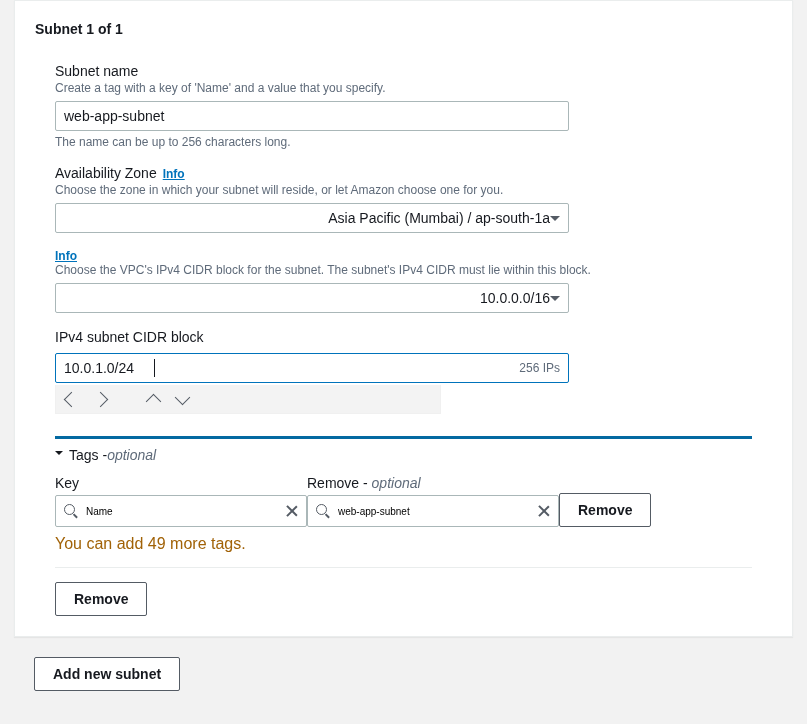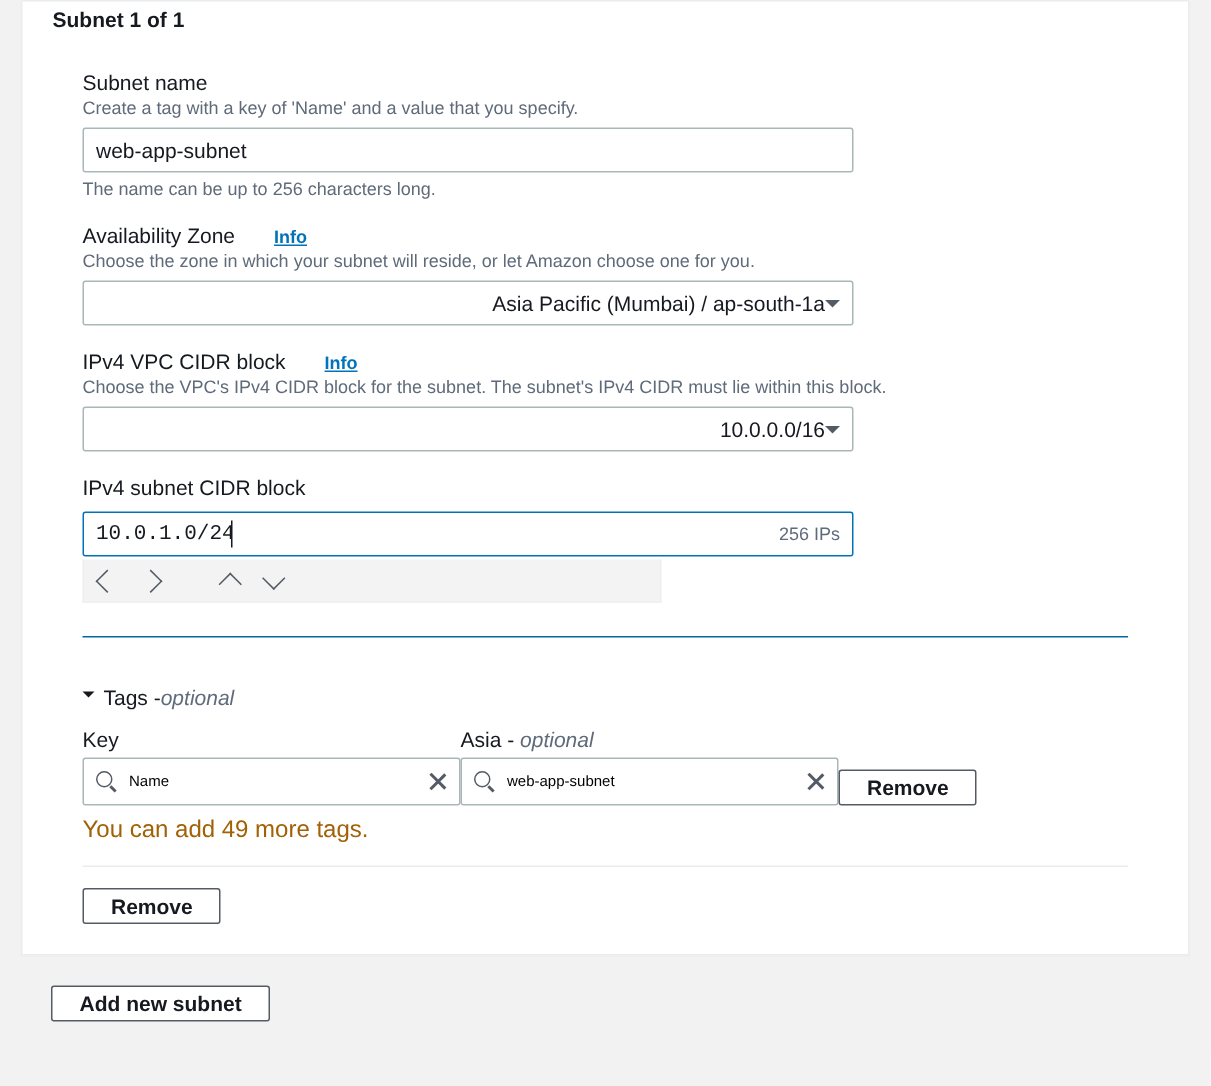--- a/index.html
+++ b/index.html
@@ -25,38 +25,38 @@
   .card-inner {
     padding: 0 20px;
   }
   .top-rule {
     height: 1px;
     background: #eaeded;
   }
   .subnet-title {
     font-weight: 700;
     font-size: 14px;
-    padding: 4px 0 10px 0;
+    padding: 20px 0 10px 0;
   }
   .field {
     padding: 16px 0 0 20px;
   }
   .field-label {
     font-size: 14px;
     color: #16191f;
     padding-bottom: 2px;
   }
   .field-hint {
     font-size: 12px;
     color: #5f6b7a;
   }
   .label-row {
     display: flex;
     align-items: center;
-    gap: 26px;
+    gap: 6px;
   }
   .info-link {
     color: #0073bb;
     font-size: 12px;
     font-weight: 700;
     cursor: pointer;
     text-decoration: underline;
   }
   .text-input, .select-box, .cidr-box {
     margin-top: 6px;
@@ -111,21 +111,21 @@
     align-items: center;
   }
   .cidr-val input {
     border: none;
     outline: none;
     font-size: 14px;
     color: #16191f;
     width: 90px;
     background: transparent;
     padding: 0;
-    font-family: Liberation Mono, monospace;
+    font-family: Liberation Sans, sans-serif;
   }
   .text-cursor {
     width: 1px;
     height: 18px;
     background: #16191f;
     display: inline-block;
   }
   .ip-count {
     font-size: 12px;
     color: #5f6b7a;
@@ -148,23 +148,23 @@
     border-bottom: 1.5px solid #545b64;
     display: inline-block;
   }
   .arrow.left  { transform: rotate(45deg); }
   .arrow.right { transform: rotate(-135deg); }
   .arrow.up    { transform: rotate(135deg); position: relative; top: 2px; }
   .arrow.down  { transform: rotate(-45deg); position: relative; top: -2px; }
 
   .tags-section {
     margin: 22px 20px 0 20px;
-    border-top: 1px solid #0369a1;
+    border-top: 3px solid #0369a1;
     border-bottom: 1px solid #eaeded;
-    padding-top: 32px;
+    padding-top: 8px;
     padding-bottom: 14px;
   }
   .tags-header {
     font-size: 14px;
     font-weight: 400;
     cursor: pointer;
     display: flex;
     align-items: center;
   }
   .tags-body {
@@ -230,21 +230,21 @@
   }
   .mag-icon::after {
     content: '';
     position: absolute;
     width: 5px; height: 1.5px;
     background: #545b64;
     transform: rotate(45deg);
     left: 9px; top: 11px;
   }
   .btn {
-    height: 24px;
+    height: 34px;
     border: 1px solid #545b64;
     border-radius: 2px;
     background: #fff;
     padding: 0 18px;
     font-size: 14px;
     color: #16191f;
     font-weight: 700;
     cursor: pointer;
     display: inline-flex;
     align-items: center;
@@ -294,21 +294,20 @@
         </div>
         <div class="field-hint">Choose the zone in which your subnet will reside, or let Amazon choose one for you.</div>
         <div class="select-box">
           <span>Asia Pacific (Mumbai) / ap-south-1a</span>
           <span class="caret"></span>
         </div>
       </div>
 
       <div class="field">
         <div class="label-row">
-          <span class="field-label">IPv4 VPC CIDR block</span>
           <span class="info-link">Info</span>
         </div>
         <div class="field-hint">Choose the VPC's IPv4 CIDR block for the subnet. The subnet's IPv4 CIDR must lie within this block.</div>
         <div class="select-box">
           <span>10.0.0.0/16</span>
           <span class="caret"></span>
         </div>
       </div>
 
       <div class="field">
@@ -340,21 +339,21 @@
             <div class="tag-col">
               <div class="tag-label">Key</div>
               <div class="search-input">
                 <span class="mag-icon"></span>
                 <input type="text" value="Name" style="">
                 <span class="x-icon"></span>
               </div>
             </div>
             <div class="tag-col">
               <div class="tag-label">
-                <span>Asia - </span><em class="opt">optional</em>
+                <span>Remove - </span><em class="opt">optional</em>
               </div>
               <div class="search-input">
                 <span class="mag-icon"></span>
                 <input type="text" value="web-app-subnet" style="">
                 <span class="x-icon"></span>
               </div>
             </div>
             <div class="tag-remove-col">
               <button class="btn">Remove</button>
             </div>

